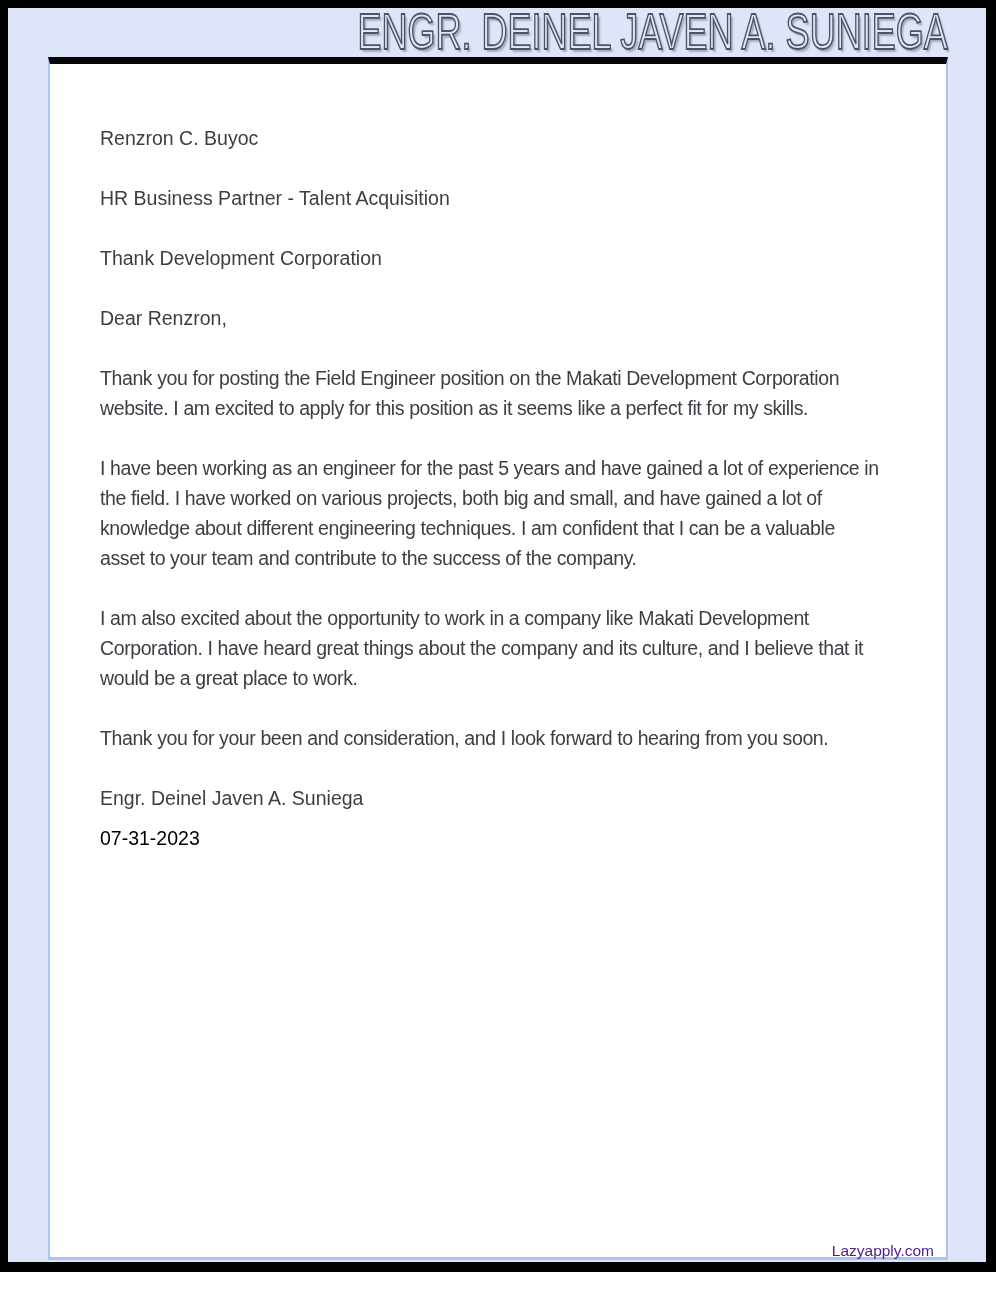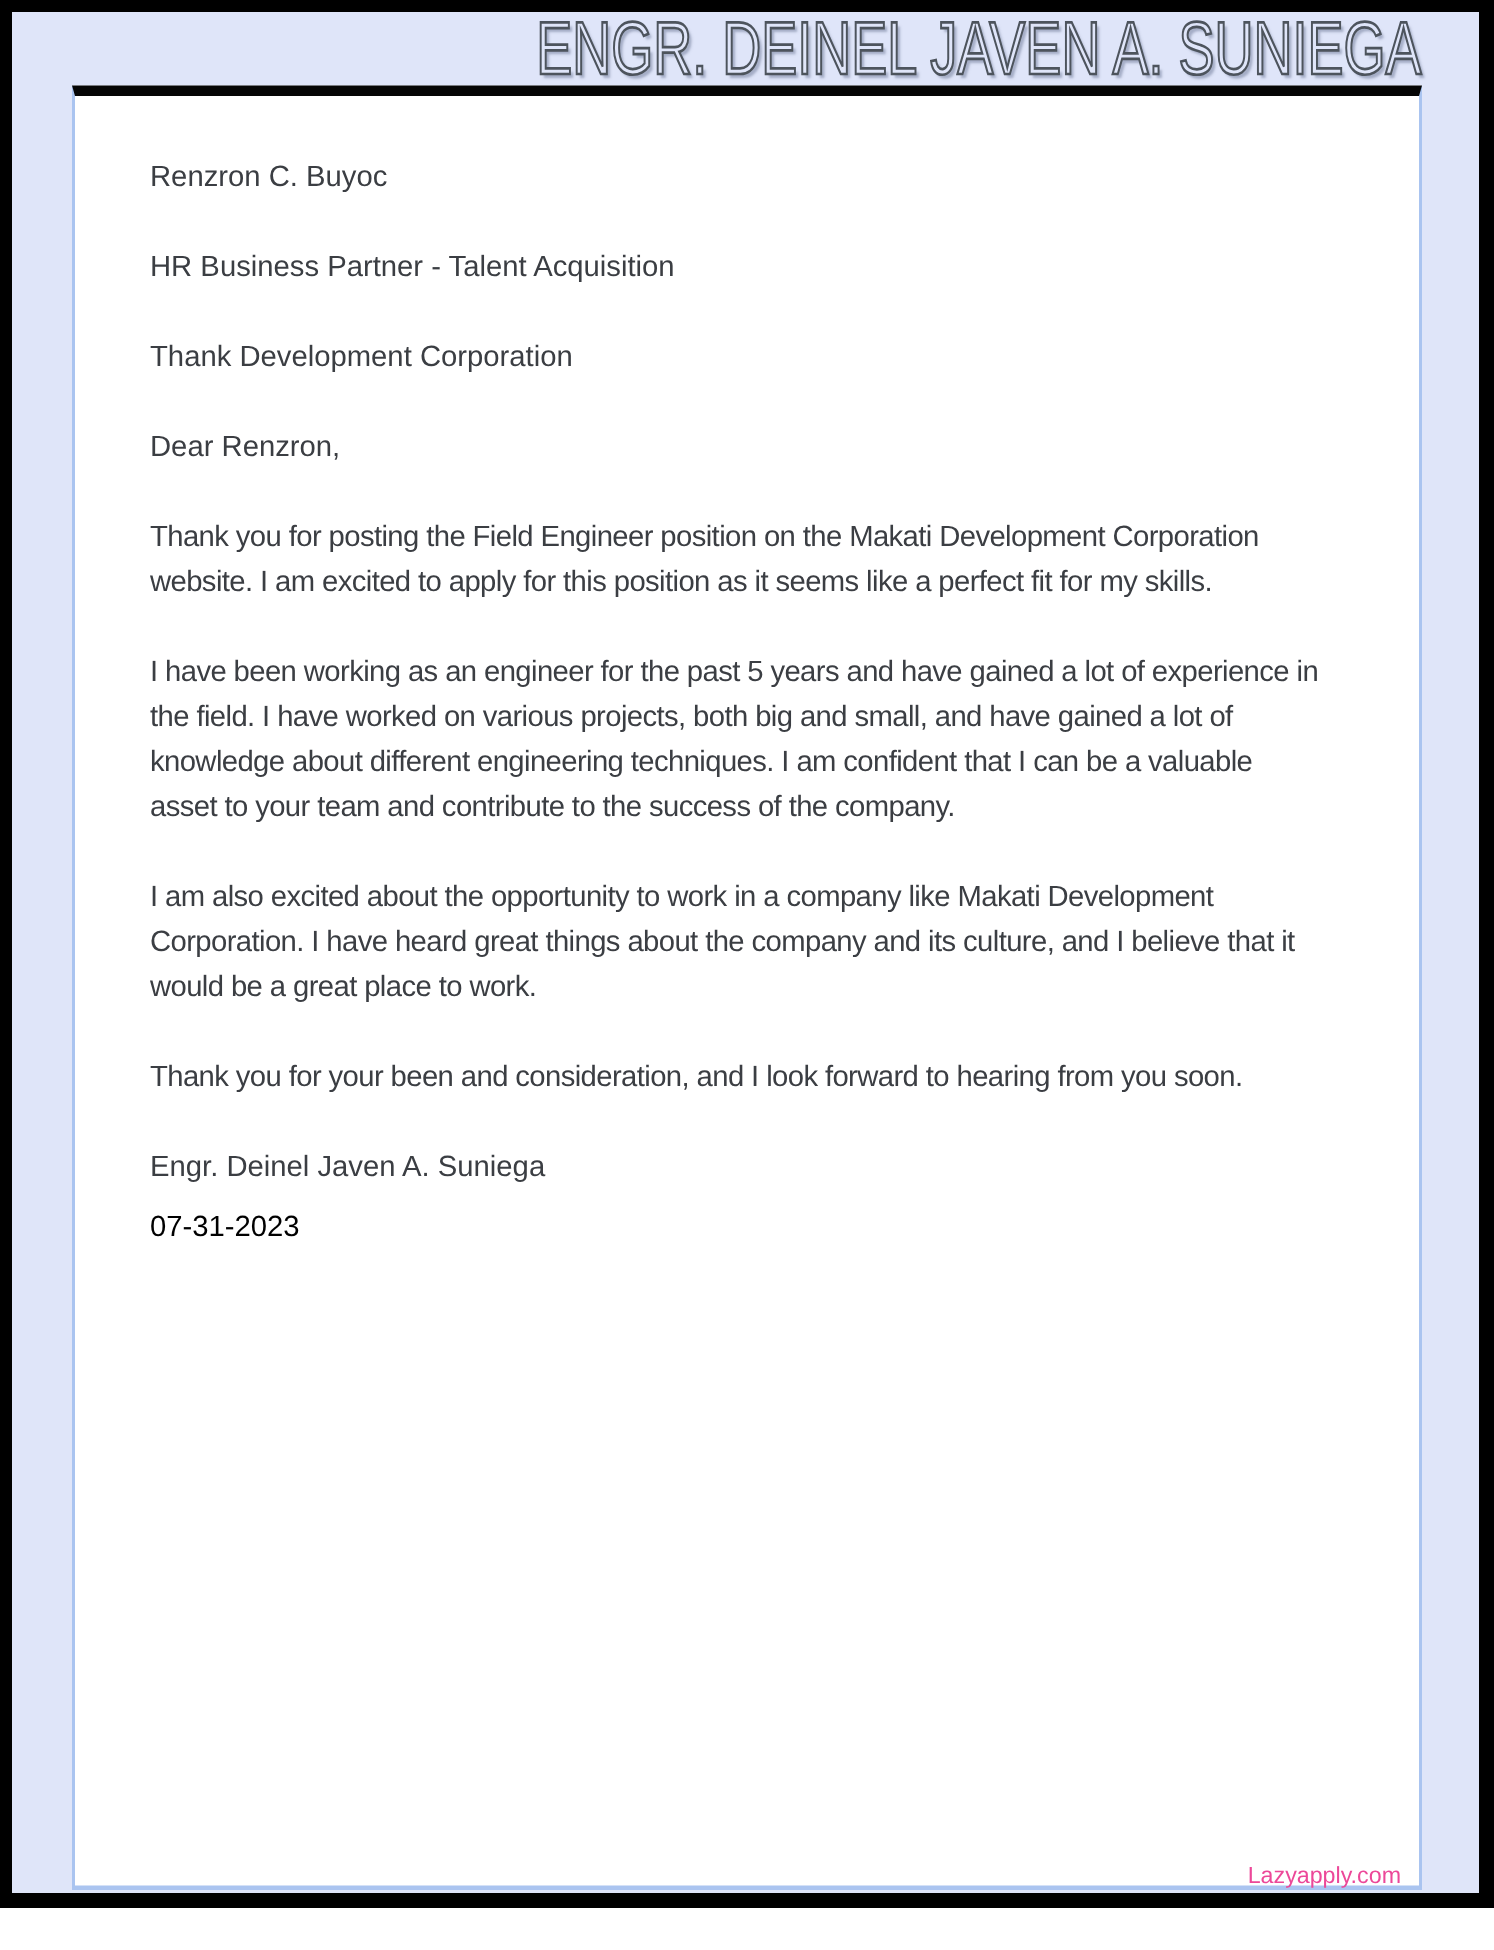--- a/index.html
+++ b/index.html
@@ -61,20 +61,21 @@
     background: #ffffff;
     border-top: 7px solid #050505;
     border-left: 2px solid #aac4f0;
     border-right: 2px solid #aac4f0;
     border-bottom: 3px solid #aac4f0;
   }
 
   .letter-body {
     padding: 39px 66px 0 50px;
     color: #3b3e43;
+    margin-top: 20px;
   }
 
   .letter-body p {
     font-size: 19.5px;
     line-height: 30px;
     margin-bottom: 30px;
   }
 
   .letter-body p.para {
     letter-spacing: -0.4px;
@@ -84,21 +85,21 @@
   .date-line {
     color: #000000;
     margin-top: -20px; 
   }
 
   .watermark {
     position: absolute;
     right: 12px;
     bottom: -3px;
     font-size: 15.5px;
-    color: #ec4899;
+    color: #4c1d95;
     background: transparent;
   }
 </style>
 </head>
 <body>
 
 <div class="page">
   <div class="page-bg"></div>
 
   <div class="letterhead">

